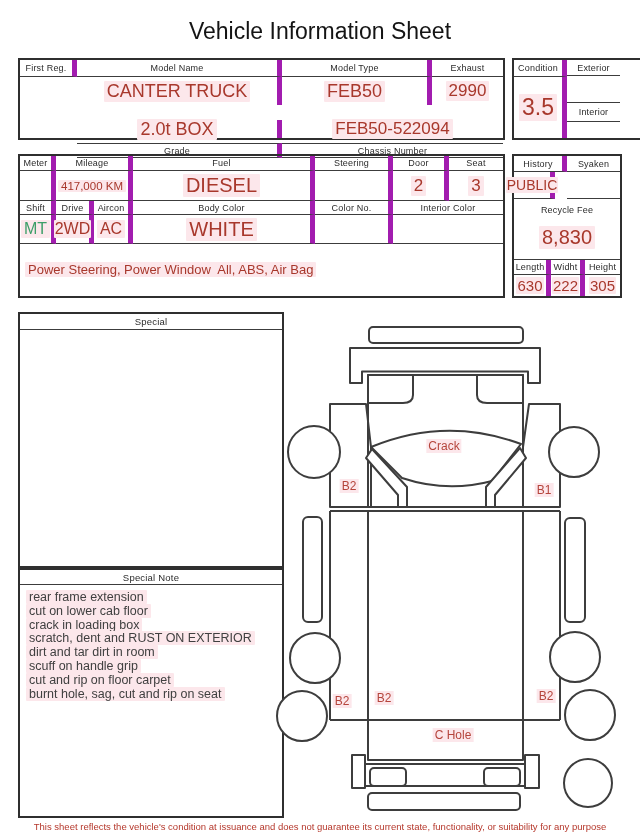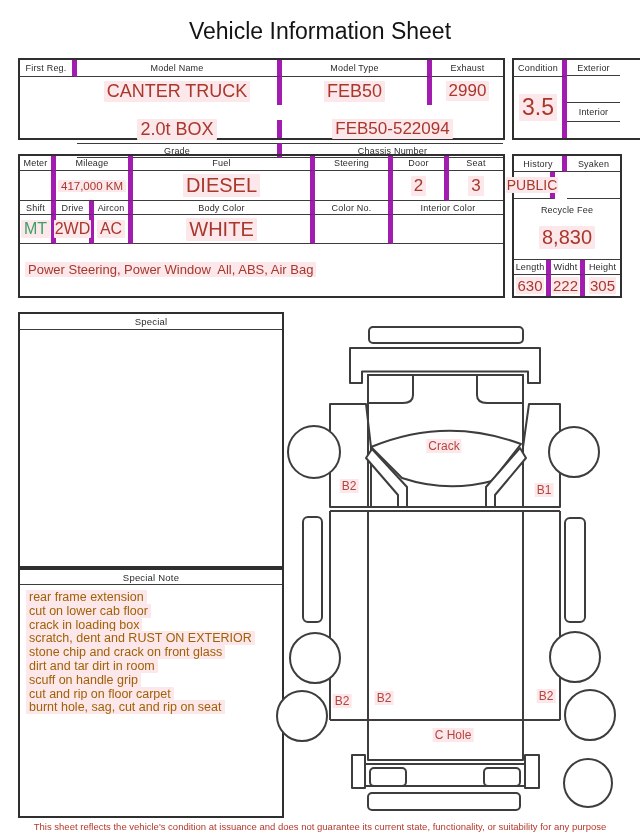--- a/index.html
+++ b/index.html
@@ -141,26 +141,25 @@
       </div>
   </div>
 
   <div class="frame" style="left:18px;top:312px;width:266px;height:256px;">
     <div class="cell hdr bb" style="left:0;top:0;width:262px;height:16px;font-size:9.5px;">Special</div>
     <div class="abs" style="left:0;top:16px;width:262px;height:236px;"></div>
   </div>
 
   <div class="frame" style="left:18px;top:568px;width:266px;height:250px;">
     <div class="cell hdr bb" style="left:0;top:0;width:262px;height:15px;font-size:9.5px;">Special Note</div>
-    <div class="abs notes" style="left:0;top:15px;width:262px;height:231px;padding:6px 0 12px 6px;font-size:12.5px;color:#a16207;">
+    <div class="abs notes" style="left:0;top:15px;width:262px;height:231px;padding:6px 0 12px 6px;font-size:12.5px;color:#404040;">
       <div><span class="hl">rear frame extension</span></div>
       <div><span class="hl">cut on lower cab floor</span></div>
       <div><span class="hl">crack in loading box</span></div>
       <div><span class="hl">scratch, dent and RUST ON EXTERIOR</span></div>
-      <div><span class="hl">stone chip and crack on front glass</span></div>
       <div><span class="hl">dirt and tar dirt in room</span></div>
       <div><span class="hl">scuff on handle grip</span></div>
       <div><span class="hl">cut and rip on floor carpet</span></div>
       <div><span class="hl">burnt hole, sag, cut and rip on seat</span></div>
     </div>
   </div>
 
   <svg style="left:270px;top:318px;" width="370" height="500" viewBox="270 318 370 500" fill="none" stroke="#3d3d3d" stroke-width="2" stroke-linejoin="round">
 
     <rect x="369" y="327" width="154" height="16" rx="4"></rect>

